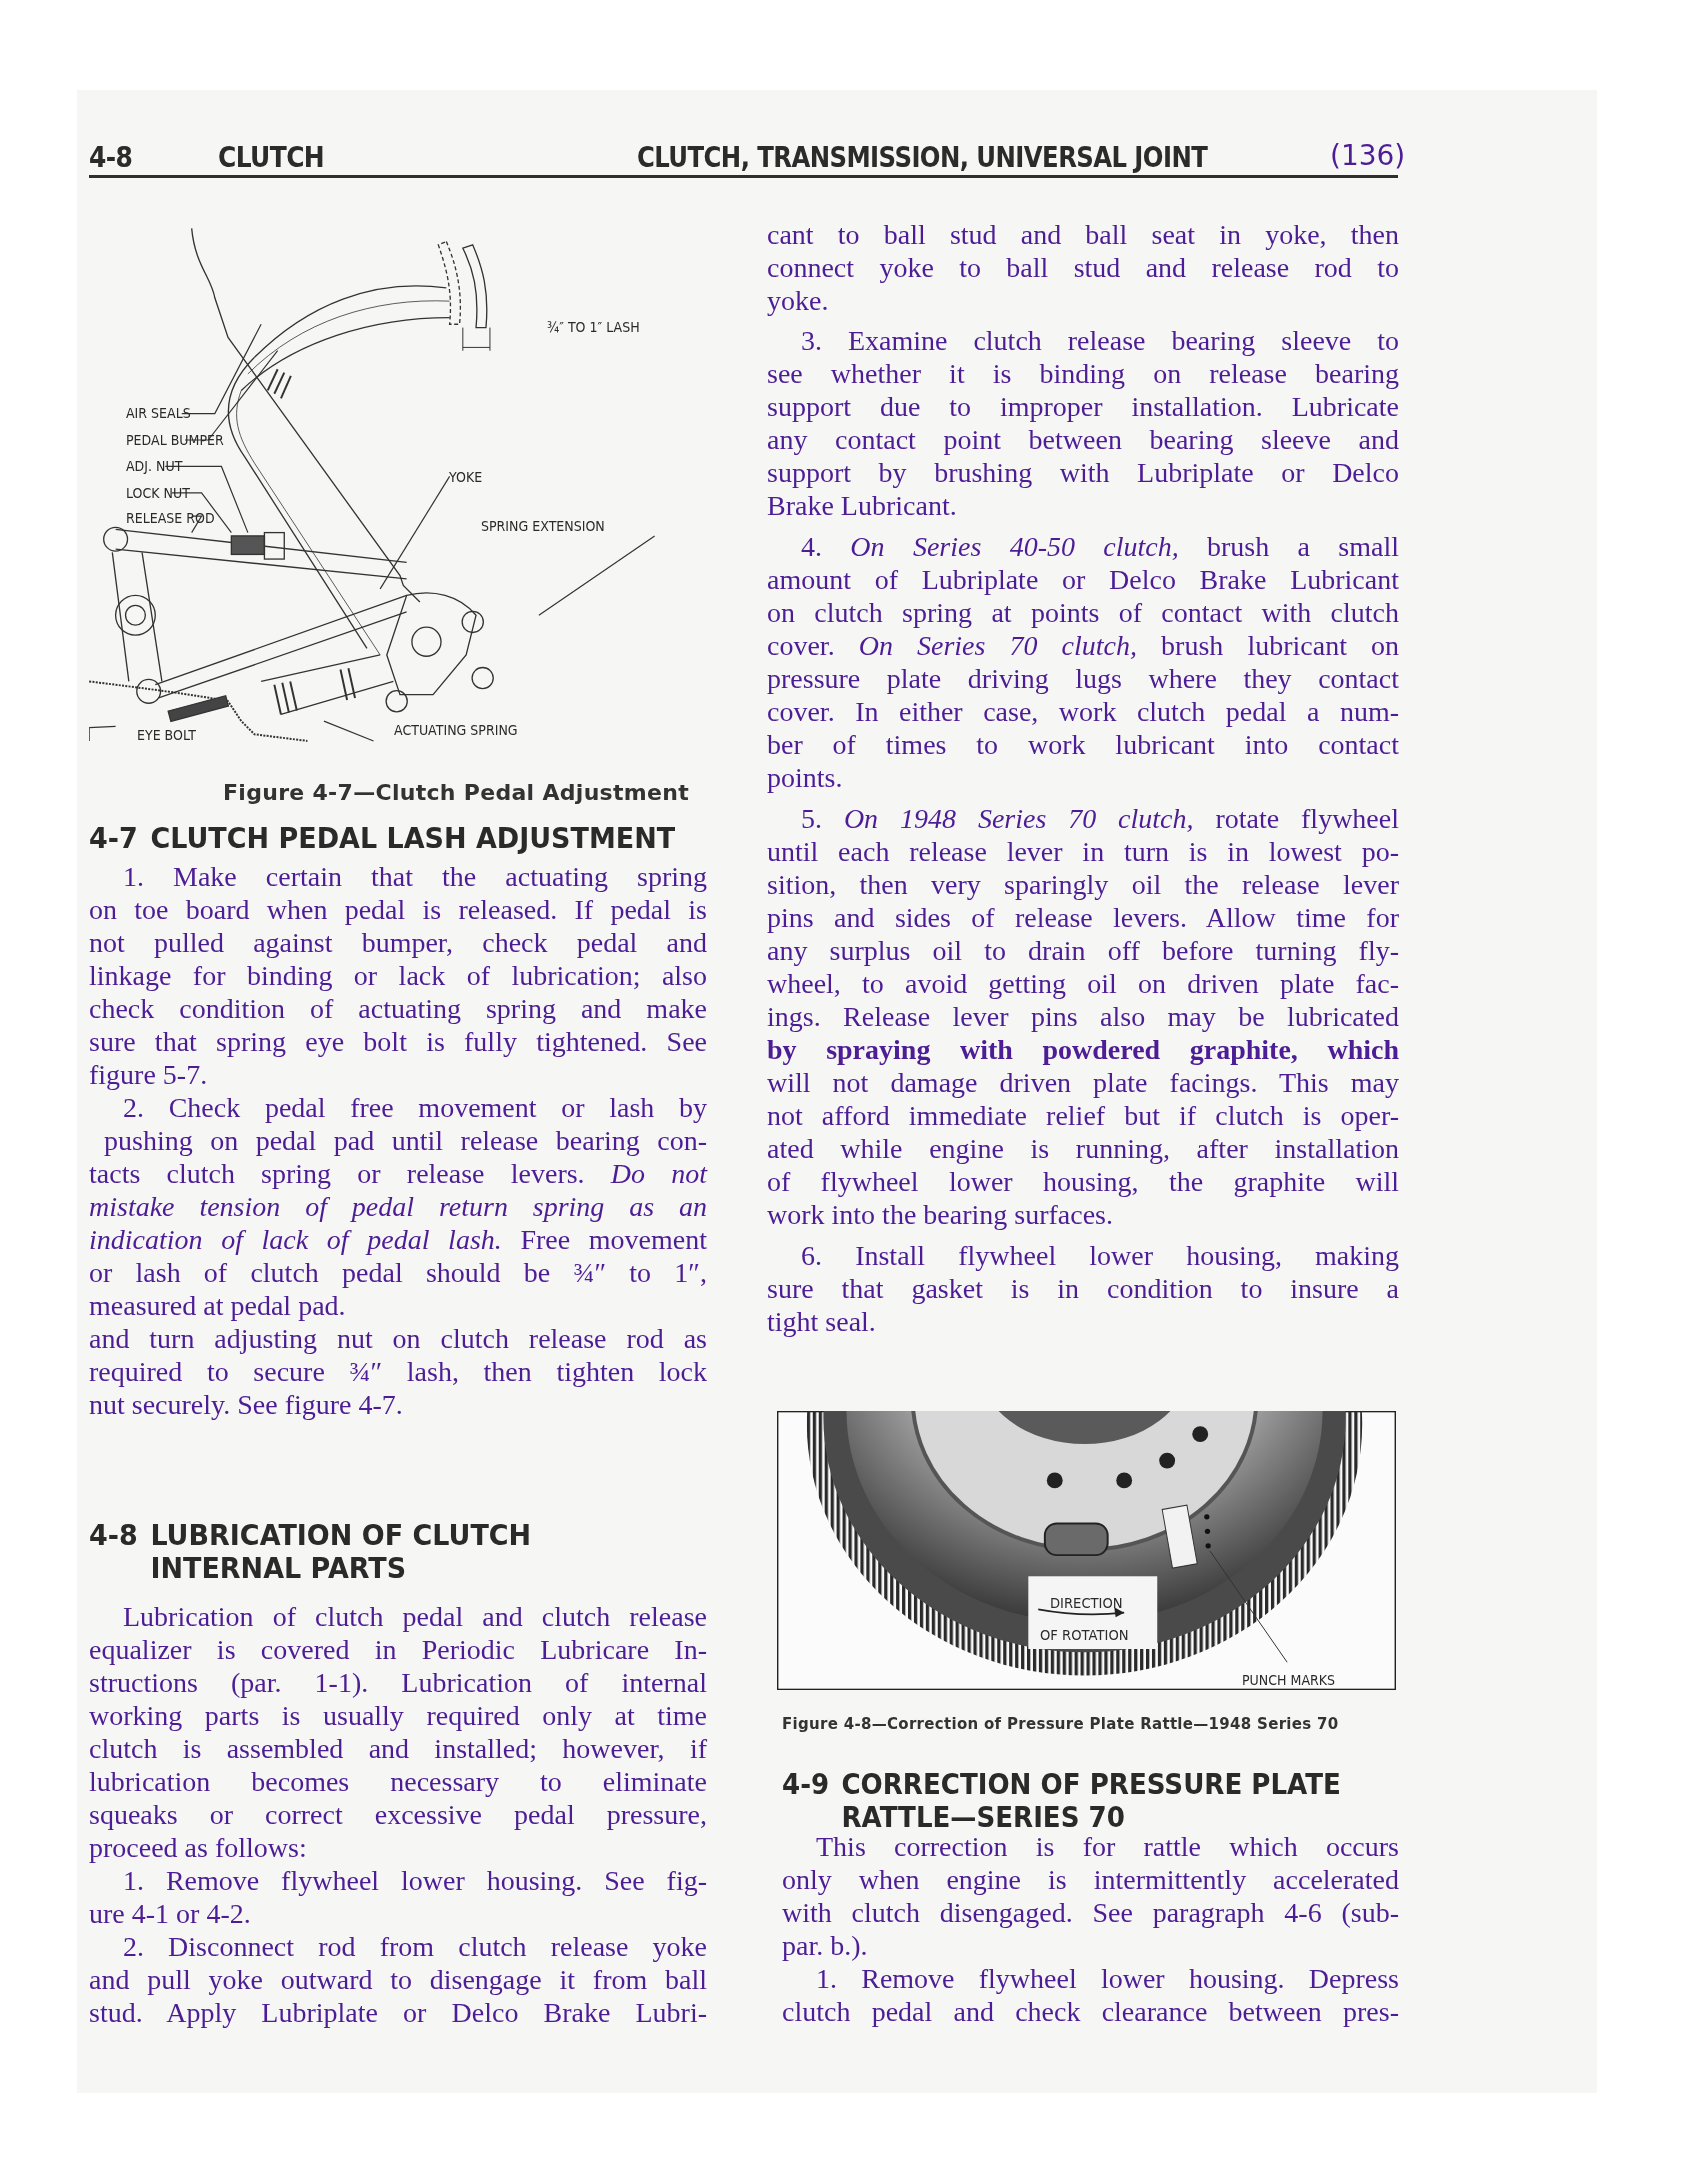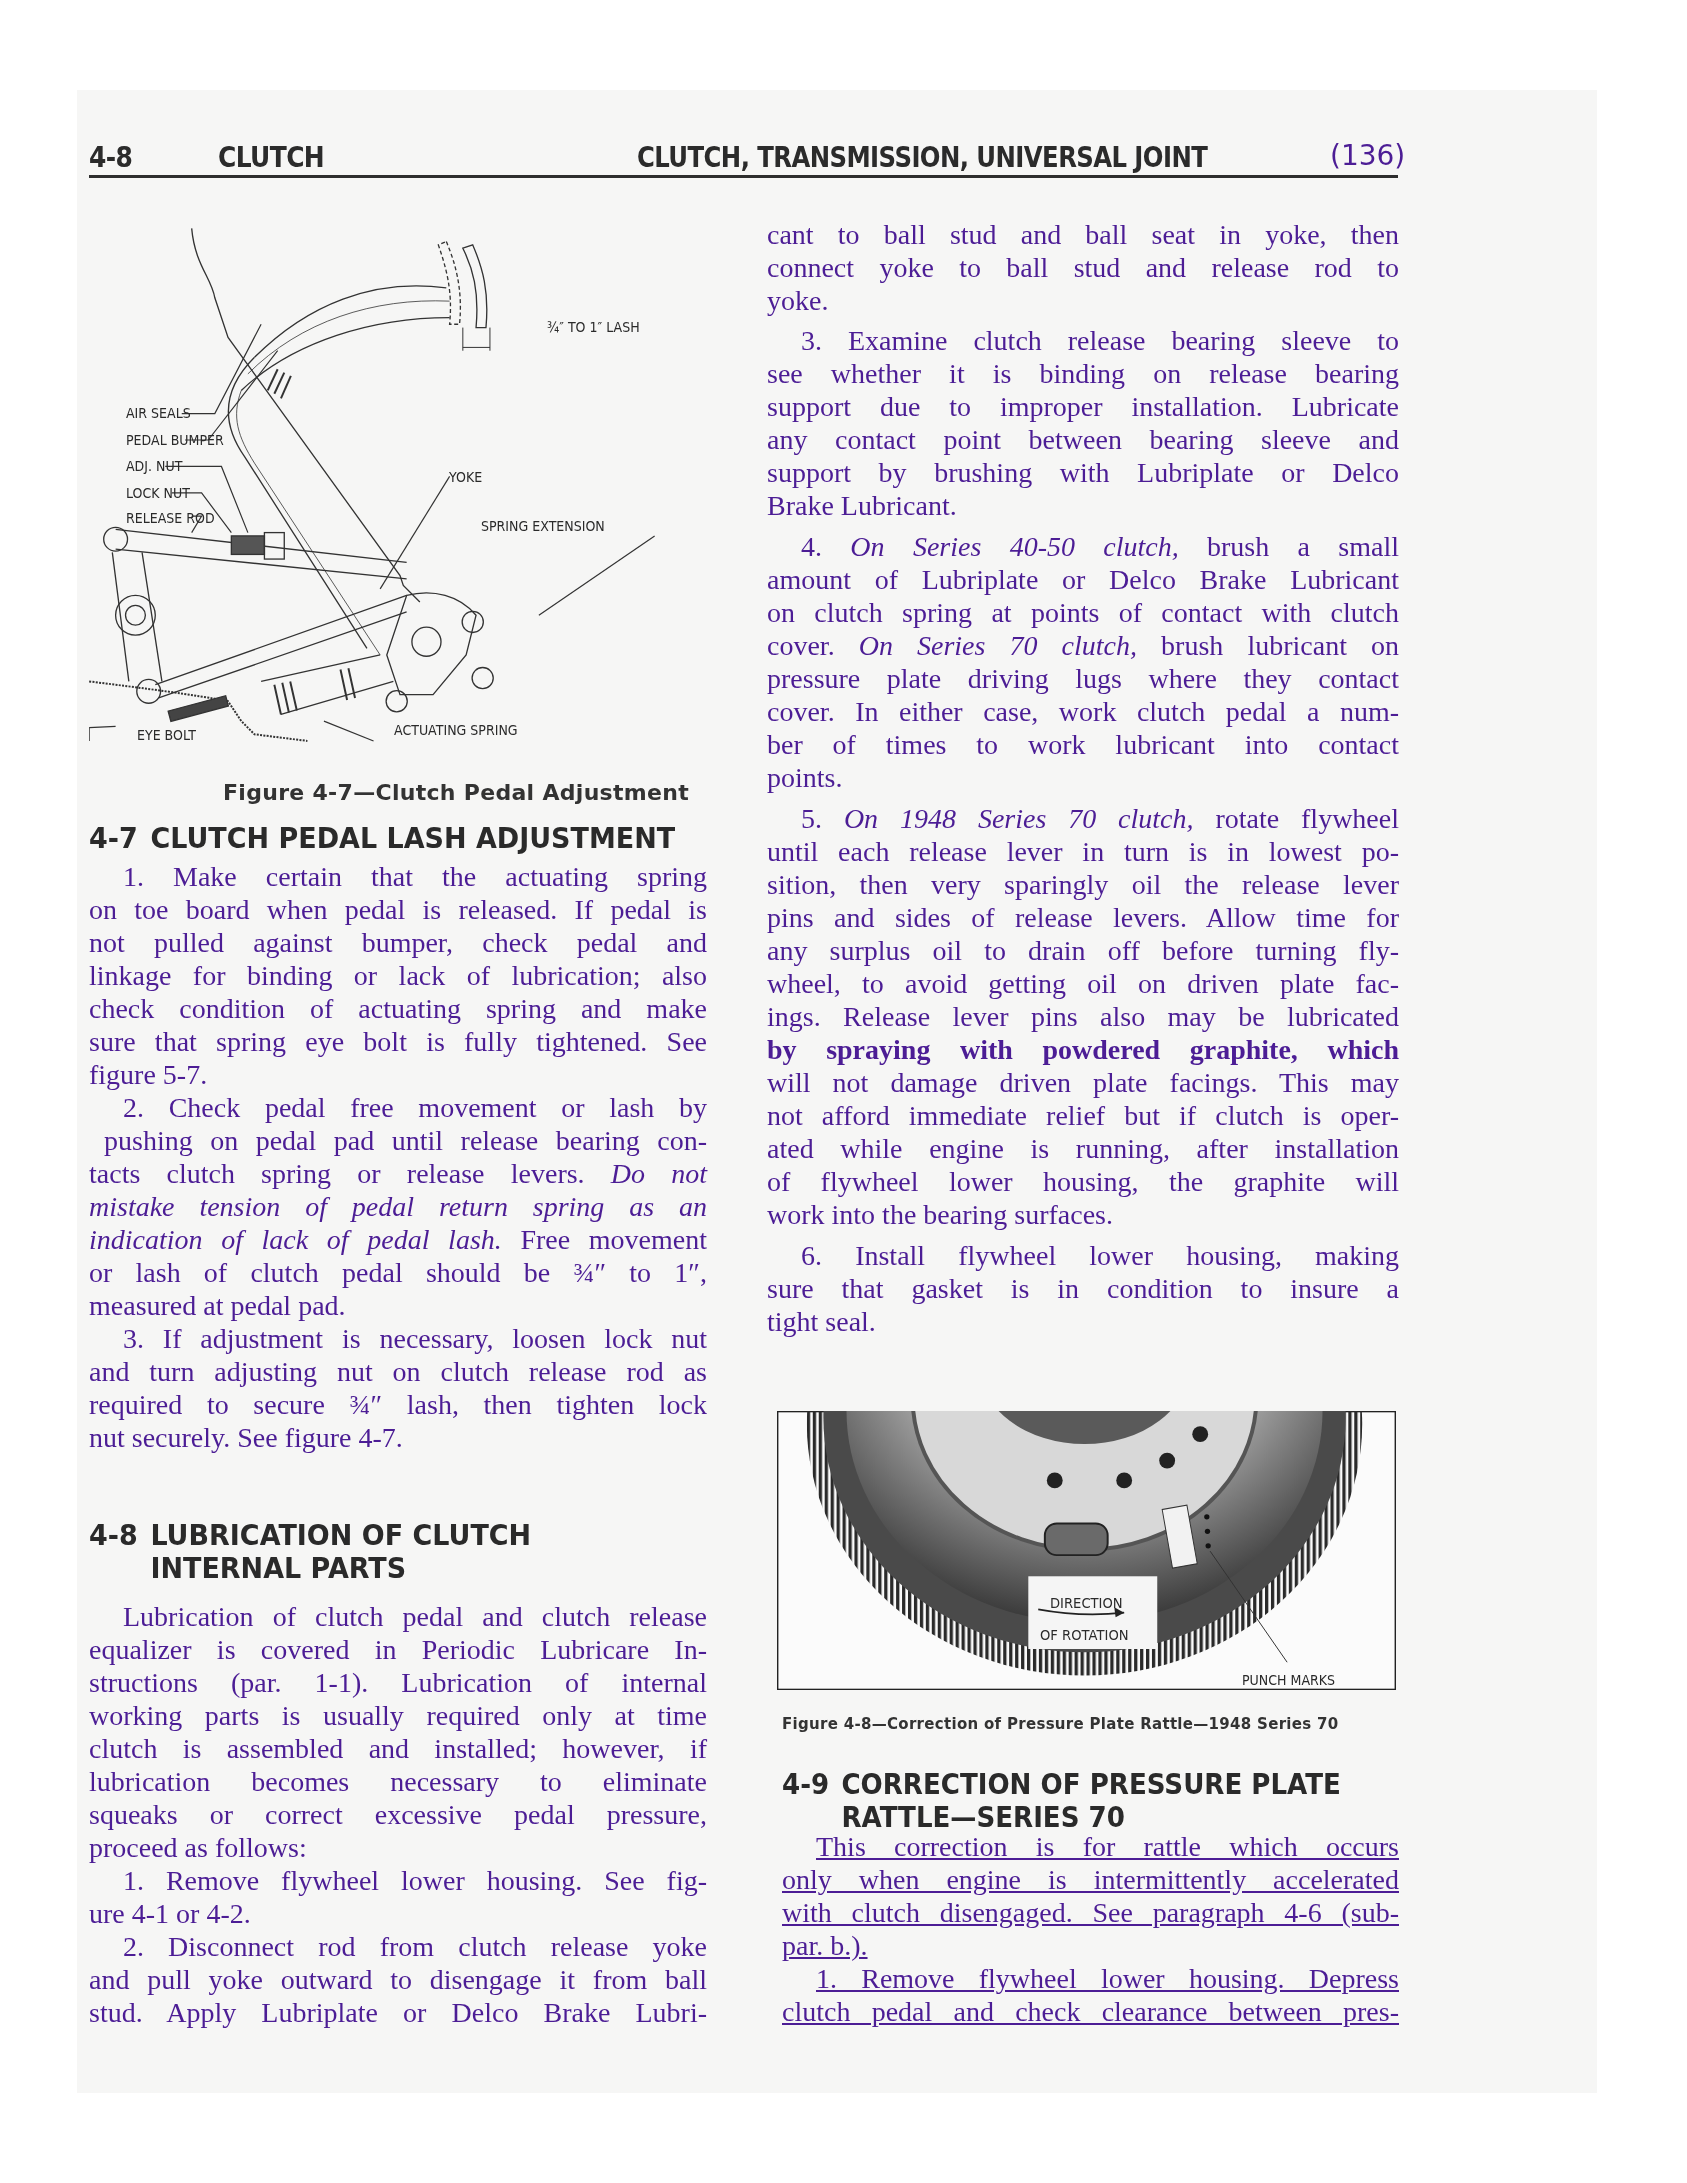--- a/index.html
+++ b/index.html
@@ -120,21 +120,20 @@
   <div>
     <span class="ln ind" style="white-space: nowrap;">2. Check pedal free movement or lash by</span>
     <span class="ln" style="white-space: nowrap; margin-left: 15px;">pushing on pedal pad until release bearing con-</span>
     <span class="ln" style="white-space: nowrap;"><span>tacts clutch spring or release levers. </span><span class="it">Do not</span></span>
     <span class="ln it" style="white-space: nowrap;">mistake tension of pedal return spring as an</span>
     <span class="ln" style="white-space: nowrap;"><span class="it">indication of lack of pedal lash.</span><span> Free movement</span></span>
     <span class="ln" style="white-space: nowrap;">or lash of clutch pedal should be ¾″ to 1″,</span>
     <span class="ln last" style="white-space: nowrap;">measured at pedal pad.</span>
   </div>
   <div>
-    <span class="ln ind" style="white-space: nowrap;">3. If adjustment is necessary, loosen lock nut</span>
     <span class="ln" style="white-space: nowrap;">and turn adjusting nut on clutch release rod as</span>
     <span class="ln" style="white-space: nowrap;">required to secure ¾″ lash, then tighten lock</span>
     <span class="ln last" style="white-space: nowrap;">nut securely. See figure 4-7.</span>
   </div>
 </div>
 
 <div class="sec" style="left:89px;top:1519px;">
   <span class="num">4-8</span><span>LUBRICATION OF CLUTCH</span>
   <span class="cont">INTERNAL PARTS</span>
 </div>
@@ -244,21 +243,21 @@
 <div class="lbl" style="left:1050px;top:1596px;font-size:14.6px;">DIRECTION</div>
 <div class="lbl" style="left:1040px;top:1628px;font-size:14.6px;">OF ROTATION</div>
 <div class="lbl" style="left:1242px;top:1673px;font-size:14px;">PUNCH MARKS</div>
 <div class="cap" style="left:782px;top:1717px;font-size:15px;">Figure 4-8—Correction of Pressure Plate Rattle—1948 Series 70</div>
 
 <div class="sec" style="left:782px;top:1768px;transform:scaleX(0.9);">
   <span class="num">4-9</span><span>CORRECTION OF PRESSURE PLATE</span>
   <span class="cont">RATTLE—SERIES 70</span>
 </div>
 
-<div class="col" style="left:782px;top:1830px;width:617px;text-decoration:underline;">
+<div class="col" style="left:782px;top:1830px;width:617px;">
   <div>
     <span class="ln ind" style="white-space: nowrap;">This correction is for rattle which occurs</span>
     <span class="ln" style="white-space: nowrap;">only when engine is intermittently accelerated</span>
     <span class="ln" style="white-space: nowrap;">with clutch disengaged. See paragraph 4-6 (sub-</span>
     <span class="ln last" style="white-space: nowrap;">par. b.).</span>
   </div>
   <div>
     <span class="ln ind" style="white-space: nowrap;">1. Remove flywheel lower housing. Depress</span>
     <span class="ln" style="white-space: nowrap;">clutch pedal and check clearance between pres-</span>
   </div>

